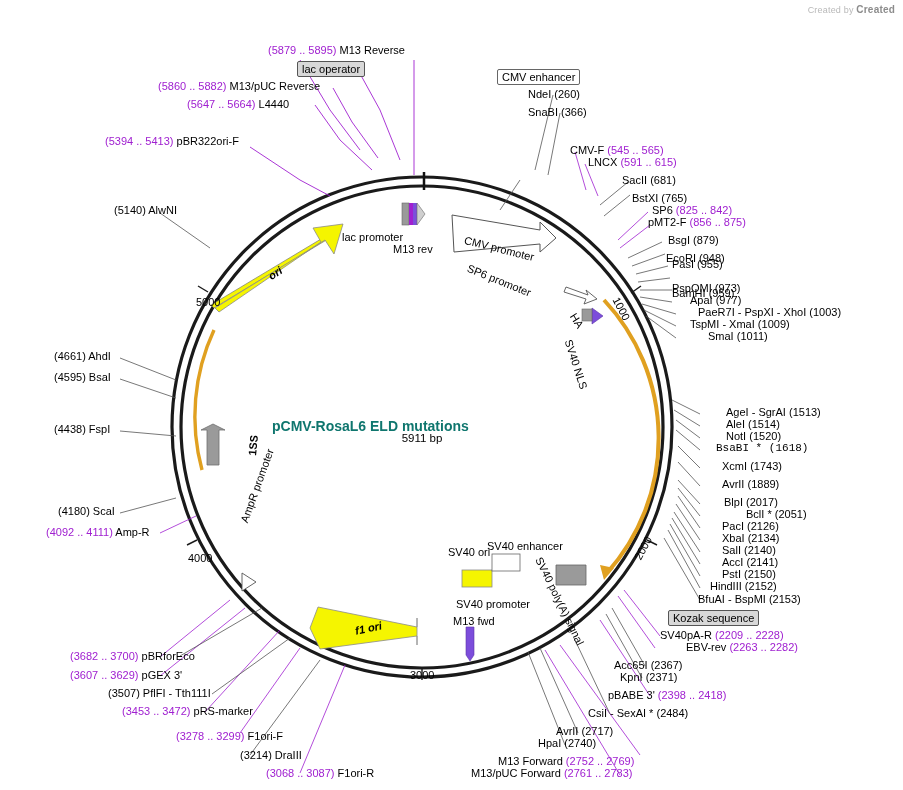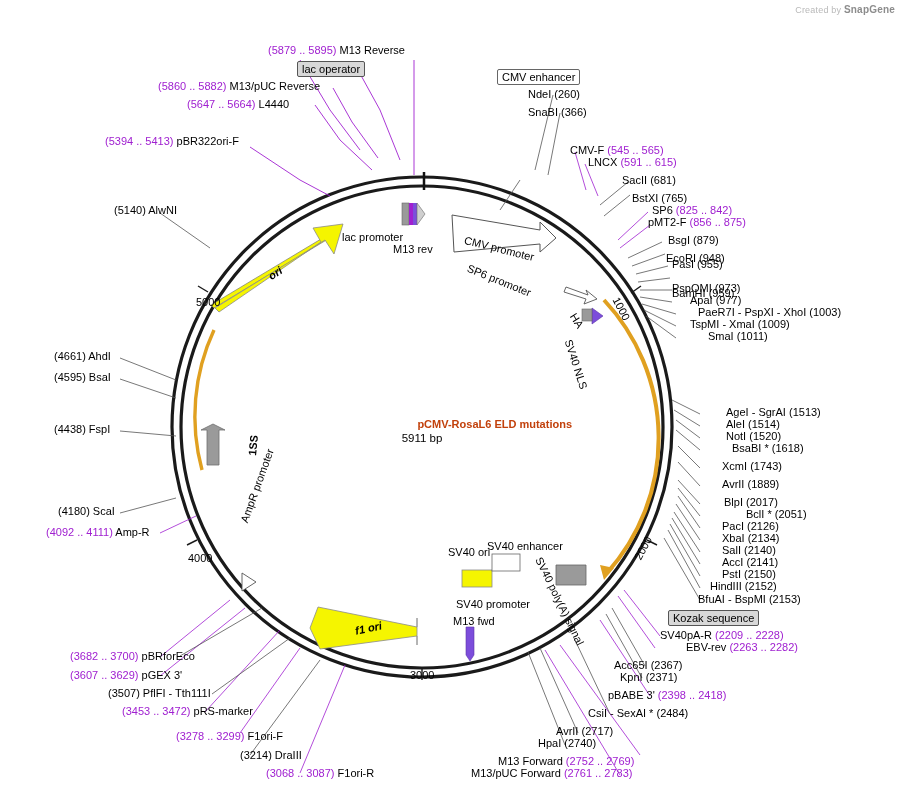--- a/index.html
+++ b/index.html
@@ -38,25 +38,25 @@
     border-radius: 2px;
     font-size: 11px;
     color: #000;
   }
   .boxed.white {
     background: #ffffff;
     border: 1px solid #666;
   }
   .center-title {
     position: absolute;
-    text-align: right;
+    text-align: left;
     width: 300px;
-    font-size: 11px;
+    font-size: 14px;
     font-weight: bold;
-    color: #c2410c;
+    color: #0f766e;
   }
   .center-sub {
     position: absolute;
     text-align: center;
     width: 300px;
     font-size: 11.5px;
     color: #000;
   }
   .credit {
     position: absolute;
@@ -204,21 +204,21 @@
     <path d="M 645 666 L 612 608"></path>
     <path d="M 642 678 L 606 614"></path>
     <path d="M 610 714 L 574 638"></path>
     <path d="M 578 733 L 540 648"></path>
     <path d="M 565 745 L 528 652"></path>
   </g>
 </svg>
 
 <div class="credit">
   <span>Created by</span>
-  <span class="sg">SnapGene</span>
+  <span class="sg">Created</span>
 </div>
 
 <div class="center-title" style="left:272px; top:418px;">pCMV-RosaL6 ELD mutations</div>
 <div class="center-sub" style="left:272px; top:432px;">5911 bp</div>
 
 <div class="lbl" style="left: 621px; top: 295px; transform-origin: left top; transform: rotate(62deg);">1000</div>
 <div class="lbl" style="left: 632px; top: 556px; transform-origin: left top; transform: rotate(-62deg);">2000</div>
 <div class="lbl" style="left:410px; top:669px;">3000</div>
 <div class="lbl" style="left:188px; top:552px;">4000</div>
 <div class="lbl" style="left:196px; top:296px;">5000</div>
@@ -388,21 +388,21 @@
   <span class="pos">(1513)</span>
 </div>
 <div class="lbl" style="left:726px; top:418px;">
   <span class="bold">AleI</span>
   <span class="pos">(1514)</span>
 </div>
 <div class="lbl" style="left:726px; top:430px;">
   <span class="bold">NotI</span>
   <span class="pos">(1520)</span>
 </div>
-<div class="lbl" style="left:732px; top:442px;">
+<div class="lbl" style="left:716px; top:442px;font-family:Liberation Mono, monospace;">
   <span class="bold">BsaBI *</span>
   <span class="pos">(1618)</span>
 </div>
 <div class="lbl" style="left:722px; top:460px;">
   <span class="bold">XcmI</span>
   <span class="pos">(1743)</span>
 </div>
 <div class="lbl" style="left:722px; top:478px;">
   <span class="bold">AvrII</span>
   <span class="pos">(1889)</span>

